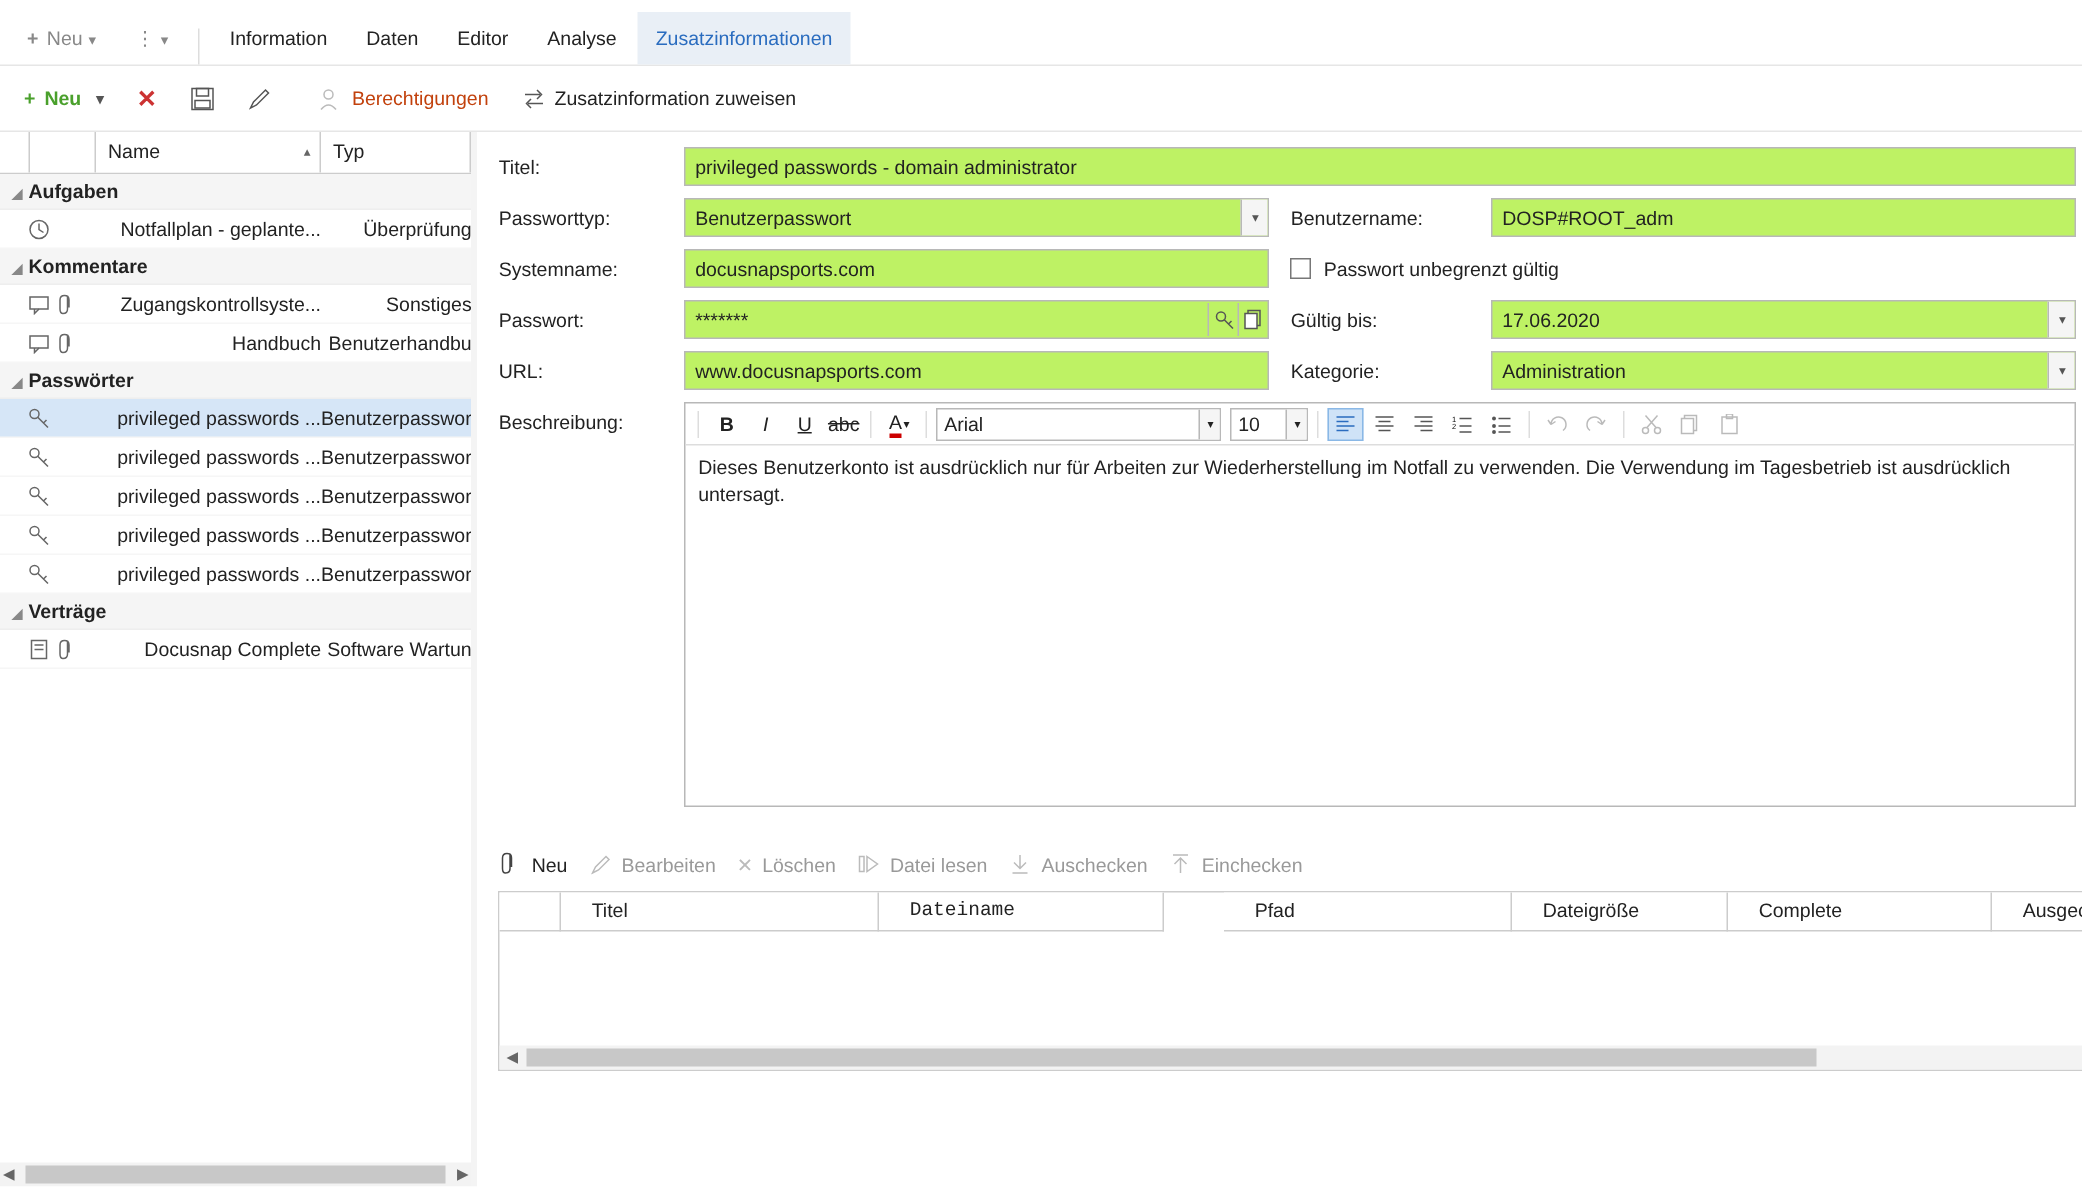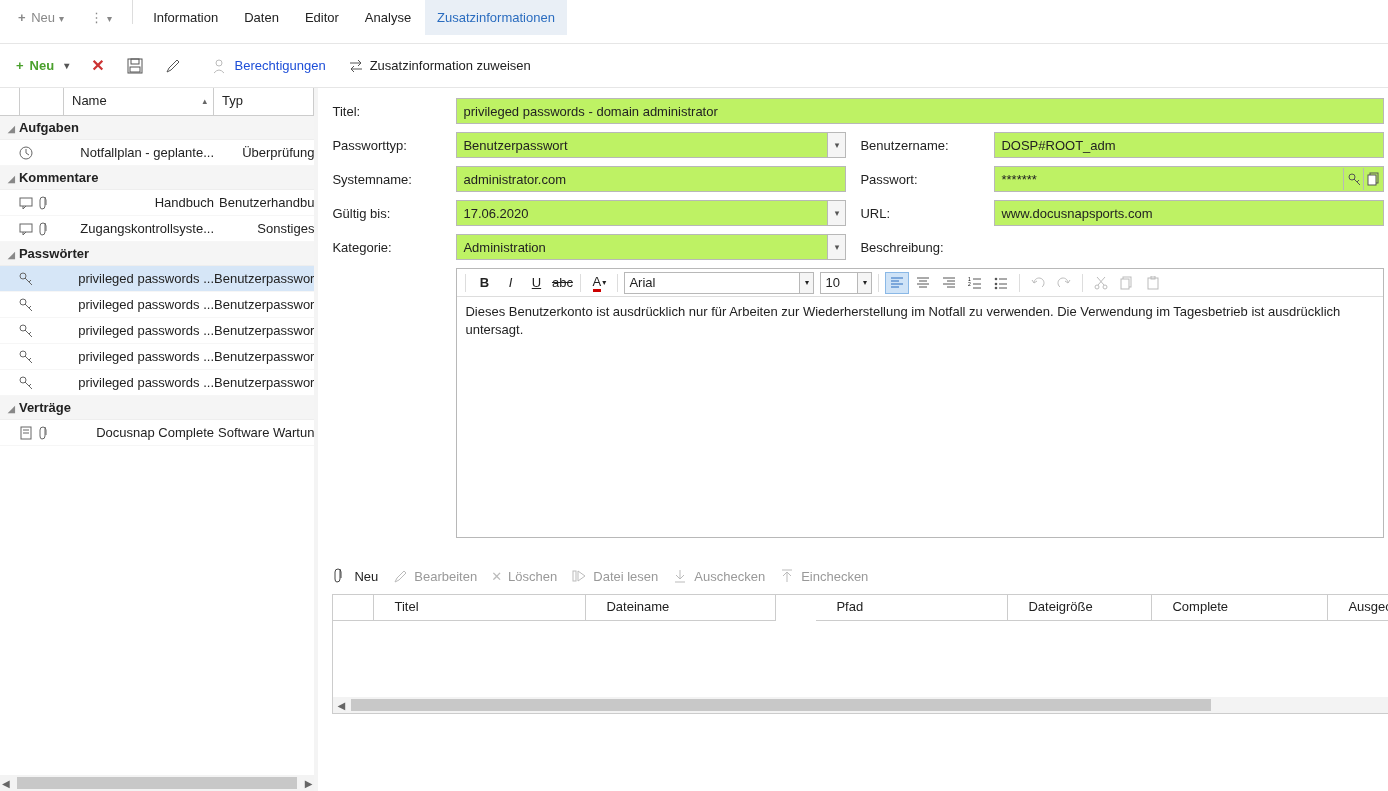--- a/index.html
+++ b/index.html
@@ -1,31 +1,31 @@
 <!DOCTYPE html>
 <html><head>
 <meta charset="utf-8">
 <style>
   * { box-sizing: border-box; }
   html, body { margin:0; padding:0; font-family: "Segoe UI", Tahoma, sans-serif; font-size:13px; color:#222; background:#fff; }
   .root { width:1388px; height:791px; display:flex; flex-direction:column; overflow:hidden; }
 
   
-  .menubar { height:44px; display:flex; align-items:flex-start; border-bottom:1px solid #e6e6e6; padding:0 6px; gap:2px; }
+  .menubar { height:44px; display:flex; align-items:flex-end; border-bottom:1px solid #e6e6e6; padding:0 6px; gap:2px; }
   .menubar .item { padding:10px 12px; color:#222; cursor:default; }
   .menubar .item.active { background:#e9eff6; color:#2a6cbf; }
   .menubar .grey { color:#888; }
   .menubar .sep { width:1px; height:24px; background:#ddd; margin:0 6px; }
   .plus { color:#888; font-weight:bold; margin-right:2px; }
   .caret { margin-left:4px; color:#888; font-size:10px; }
 
   
   .toolbar { height:44px; display:flex; align-items:center; border-bottom:1px solid #e6e6e6; padding:0 10px; gap:10px; }
   .tool { display:flex; align-items:center; gap:6px; padding:4px 6px; cursor:default; }
-  .tool.disabled { color:#1d4ed8; }
+  .tool.disabled { color:#c2410c; }
   .tool.green { color:#4aa02c; font-weight:600; }
   .tool .caret { color:#555; }
   .ico { display:inline-flex; width:16px; height:16px; align-items:center; justify-content:center; }
 
   
   .body { flex:1; display:flex; min-height:0; }
   .sidebar { width:330px; border-right:4px solid #f4f4f4; display:flex; flex-direction:column; min-height:0; }
   .grid-head { display:flex; height:28px; border-bottom:1px solid #ccc; }
   .grid-head .hcell { border-right:1px solid #ccc; padding:5px 8px; background:#fff; font-size:13px; position:relative; }
   .hcell.small { width:20px; }
@@ -71,21 +71,21 @@
 
   
   .attach-bar { margin-top:26px; display:flex; gap:14px; align-items:center; padding:4px 0; }
   .attach-bar .abtn { display:flex; align-items:center; gap:6px; color:#999; }
   .attach-bar .abtn.active { color:#222; }
   .attach-table { border:1px solid #ccc; margin-top:6px; height:120px; display:flex; flex-direction:column; }
   .athead { display:flex; height:26px; }
   .athead .acell { border-right:1px solid #ccc; border-bottom:1px solid #ccc; padding:4px 20px; background:#fff; }
   .athead .ac-s { width:22px; }
   .athead .ac-title { width:212px; }
-  .athead .ac-file  { width:190px; }
+  .athead .ac-file  { width:190px;font-family:Liberation Mono, monospace; }
   .athead .ac-path  { width:192px;margin-left:40px; }
   .athead .ac-size  { width:144px; }
   .athead .ac-user  { width:176px; }
   .athead .ac-out   { flex:1;text-align:center; }
   .atbody { flex:1; }
   .atscroll { height:16px; background:#f3f3f3; display:flex; align-items:center; }
   .atscroll .sbtn { width:16px; height:16px; display:flex; align-items:center; justify-content:center; color:#666; font-size:10px; }
   .atscroll .sth { flex:1; margin:0 2px; }
   .atscroll .sth .bar { height:12px; background:#c8c8c8; width:80%; }
 
@@ -192,39 +192,39 @@
                   <rect x="1" y="2" width="12" height="8" fill="none" stroke="#666"></rect>
                   <path d="M4 10 L4 13 L7 10" stroke="#666" fill="none"></path>
                 </svg>
               </span>
             <span class="ico">
                 <svg width="12" height="14">
                   <path d="M6 1 L6 10 Q6 13 3 13 Q1 13 1 10 L1 4 Q1 1 4 1 Q7 1 7 4 L7 9" fill="none" stroke="#666"></path>
                 </svg>
               </span>
           </div>
-          <div class="cell-name">Handbuch</div>
-          <div class="cell-typ">Benutzerhandbu</div>
+          <div class="cell-name">Zugangskontrollsyste...</div>
+          <div class="cell-typ">Sonstiges</div>
         </div>
         <div class="row">
           <div class="cell-icon">
             <span class="ico">
                 <svg width="14" height="14">
                   <rect x="1" y="2" width="12" height="8" fill="none" stroke="#666"></rect>
                   <path d="M4 10 L4 13 L7 10" stroke="#666" fill="none"></path>
                 </svg>
               </span>
             <span class="ico">
                 <svg width="12" height="14">
                   <path d="M6 1 L6 10 Q6 13 3 13 Q1 13 1 10 L1 4 Q1 1 4 1 Q7 1 7 4 L7 9" fill="none" stroke="#666"></path>
                 </svg>
               </span>
           </div>
-          <div class="cell-name">Zugangskontrollsyste...</div>
-          <div class="cell-typ">Sonstiges</div>
+          <div class="cell-name">Handbuch</div>
+          <div class="cell-typ">Benutzerhandbu</div>
         </div>
 
         <div class="group"><span class="tri">◢</span><span>Passwörter</span></div>
         <div class="row selected">
           <div class="cell-icon">
               <span class="ico">
                 <svg width="14" height="14">
                   <circle cx="4" cy="4" r="3" fill="none" stroke="#666"></circle>
                   <path d="M6 6 L13 13 M10 10 L12 8" stroke="#666" fill="none"></path>
                 </svg>
@@ -322,22 +322,26 @@
             <span>Benutzerpasswort</span>
             <div class="dd">▾</div>
           </div>
         <label>Benutzername:</label>
         <div class="inp">
             <span>DOSP#ROOT_adm</span>
           </div>
 
         <label>Systemname:</label>
         <div class="inp">
-            <span>administrator.com</span>
-          </div>
+            <span>docusnapsports.com</span>
+          </div>
+        <div class="chk" style="grid-column:3/5;">
+          <div class="chkbox"></div>
+          <span>Passwort unbegrenzt gültig</span>
+        </div>
 
         <label>Passwort:</label>
         <div class="inp" style="padding-right:0;">
           <span>*******</span>
           <div class="pwdicons">
             <div class="picon">
                 <svg width="14" height="14">
                   <circle cx="5" cy="5" r="3" fill="none" stroke="#555"></circle>
                   <path d="M7 7 L13 13 M10 10 L12 8" stroke="#555"></path>
                 </svg>

